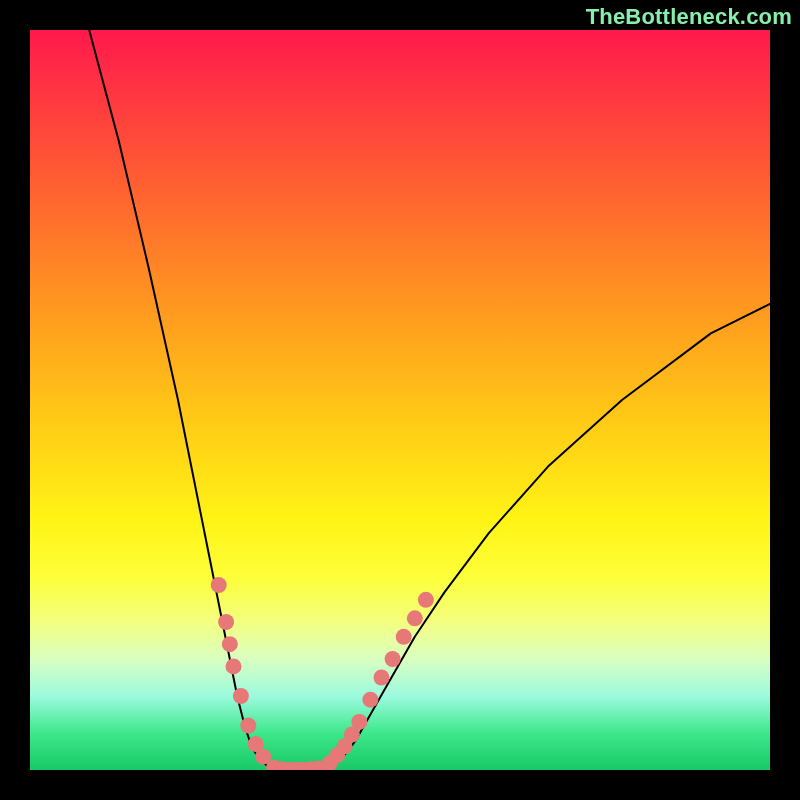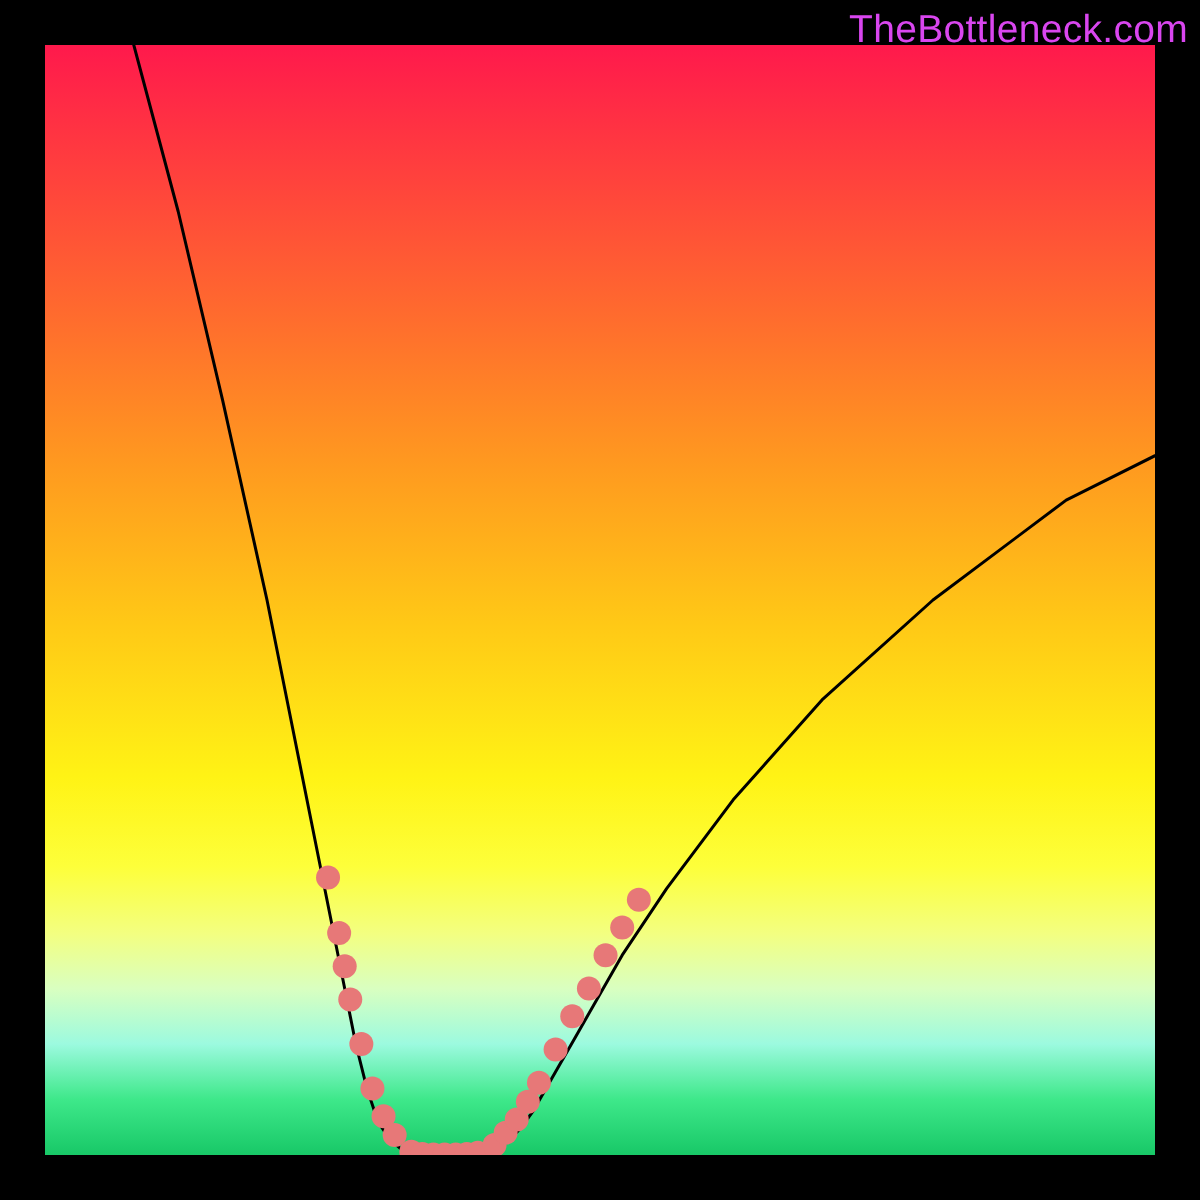--- a/index.html
+++ b/index.html
@@ -43,23 +43,23 @@
     position: absolute;
     left: 0;
     top: 0;
     width: 740px;
     height: 740px;
   }
   .watermark {
     position: absolute;
     top: 4px;
     right: 8px;
-    font-size: 26px;
-    color: #d946ef;
-    font-weight: 400;
+    font-size: 22px;
+    color: #86efac;
+    font-weight: 700;
     letter-spacing: 0.2px;
   }
 </style>
 </head>
 <body>
 
 <div class="stage">
   <div class="watermark">TheBottleneck.com</div>
 
   <div class="plot">

